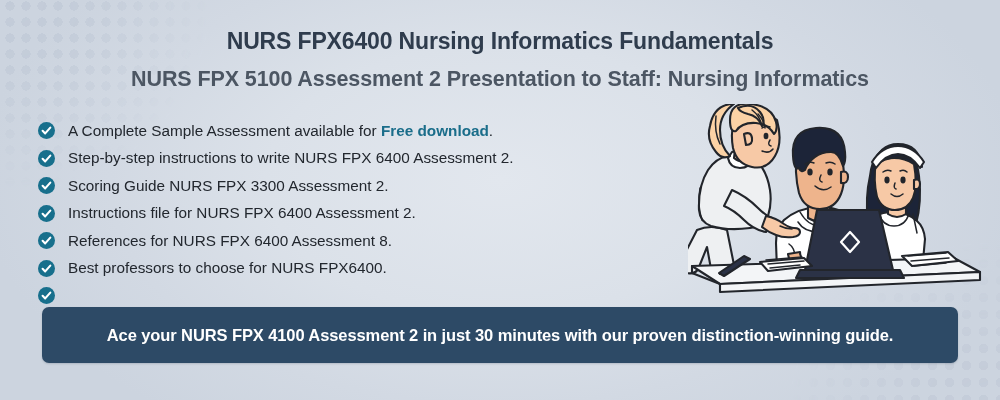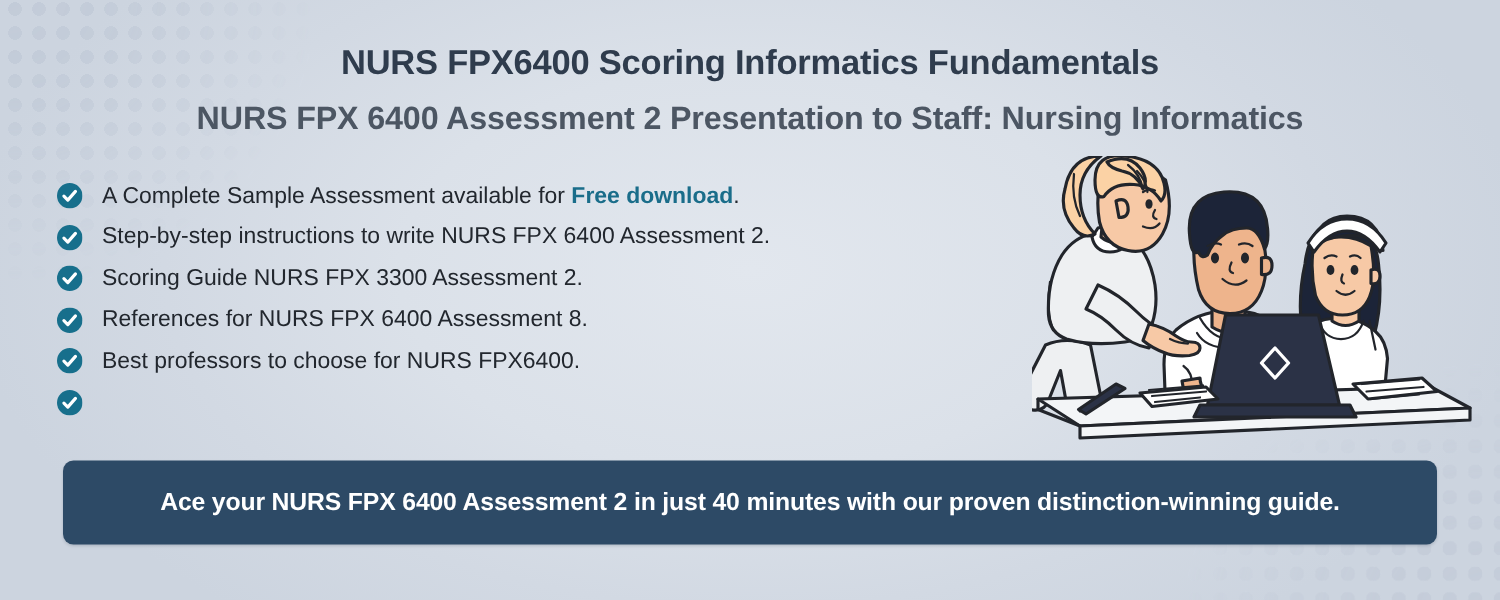--- a/index.html
+++ b/index.html
@@ -148,22 +148,22 @@
 </style>
 </head>
 <body>
 
 <div id="banner-root">
 
   <div class="dotfield dots-tl"></div>
   <div class="dotfield dots-br"></div>
 
   <div class="titles">
-    <div class="title-main">NURS FPX6400 Scoring Informatics Fundamentals</div>
-    <div class="title-sub">NURS FPX 6400 Assessment 2 Presentation to Staff: Nursing Informatics</div>
+    <div class="title-main">NURS FPX6400 Nursing Informatics Fundamentals</div>
+    <div class="title-sub">NURS FPX 5100 Assessment 2 Presentation to Staff: Nursing Informatics</div>
   </div>
 
   <ul class="feature-list" id="feature-list">
       <li class="feature-item">
         <span style="display: flex;">
           <svg class="check-icon" viewBox="0 0 17 17" xmlns="http://www.w3.org/2000/svg">
             <circle cx="8.5" cy="8.5" r="8.5" fill="#176f8c"></circle>
             <path d="M4.6 8.8 L7.2 11.4 L12.3 5.6" fill="none" stroke="#ffffff" stroke-width="2.1" stroke-linecap="round" stroke-linejoin="round"></path>
           </svg>
         </span>
@@ -187,20 +187,29 @@
         </span>
         <span class="feature-text">Scoring Guide NURS FPX 3300 Assessment 2.</span>
       </li>
       <li class="feature-item">
         <span style="display: flex;">
           <svg class="check-icon" viewBox="0 0 17 17" xmlns="http://www.w3.org/2000/svg">
             <circle cx="8.5" cy="8.5" r="8.5" fill="#176f8c"></circle>
             <path d="M4.6 8.8 L7.2 11.4 L12.3 5.6" fill="none" stroke="#ffffff" stroke-width="2.1" stroke-linecap="round" stroke-linejoin="round"></path>
           </svg>
         </span>
+        <span class="feature-text">Instructions file for NURS FPX 6400 Assessment 2.</span>
+      </li>
+      <li class="feature-item">
+        <span style="display: flex;">
+          <svg class="check-icon" viewBox="0 0 17 17" xmlns="http://www.w3.org/2000/svg">
+            <circle cx="8.5" cy="8.5" r="8.5" fill="#176f8c"></circle>
+            <path d="M4.6 8.8 L7.2 11.4 L12.3 5.6" fill="none" stroke="#ffffff" stroke-width="2.1" stroke-linecap="round" stroke-linejoin="round"></path>
+          </svg>
+        </span>
         <span class="feature-text">References for NURS FPX 6400 Assessment 8.</span>
       </li>
       <li class="feature-item">
         <span style="display: flex;">
           <svg class="check-icon" viewBox="0 0 17 17" xmlns="http://www.w3.org/2000/svg">
             <circle cx="8.5" cy="8.5" r="8.5" fill="#176f8c"></circle>
             <path d="M4.6 8.8 L7.2 11.4 L12.3 5.6" fill="none" stroke="#ffffff" stroke-width="2.1" stroke-linecap="round" stroke-linejoin="round"></path>
           </svg>
         </span>
         <span class="feature-text">Best professors to choose for NURS FPX6400.</span>
@@ -209,21 +218,21 @@
         <span style="display: flex;">
           <svg class="check-icon" viewBox="0 0 17 17" xmlns="http://www.w3.org/2000/svg">
             <circle cx="8.5" cy="8.5" r="8.5" fill="#176f8c"></circle>
             <path d="M4.6 8.8 L7.2 11.4 L12.3 5.6" fill="none" stroke="#ffffff" stroke-width="2.1" stroke-linecap="round" stroke-linejoin="round"></path>
           </svg>
         </span>
       </li>
     </ul>
 
   <div class="cta-banner">
-    <div class="cta-text">Ace your NURS FPX 6400 Assessment 2 in just 40 minutes with our proven distinction-winning guide.</div>
+    <div class="cta-text">Ace your NURS FPX 4100 Assessment 2 in just 30 minutes with our proven distinction-winning guide.</div>
   </div>
 
   <div class="illustration">
     <svg viewBox="0 0 296 192" width="296" height="192" xmlns="http://www.w3.org/2000/svg">
       <defs>
         <style>
           .ln   { fill:none; stroke:#22252b; stroke-width:2.1; stroke-linecap:round; stroke-linejoin:round; }
           .lnT  { fill:none; stroke:#22252b; stroke-width:1.5; stroke-linecap:round; stroke-linejoin:round; }
           .skin { fill:#f7c9a6; stroke:#22252b; stroke-width:2.1; stroke-linejoin:round; }
           .skin2{ fill:#eeb48c; stroke:#22252b; stroke-width:2.1; stroke-linejoin:round; }

